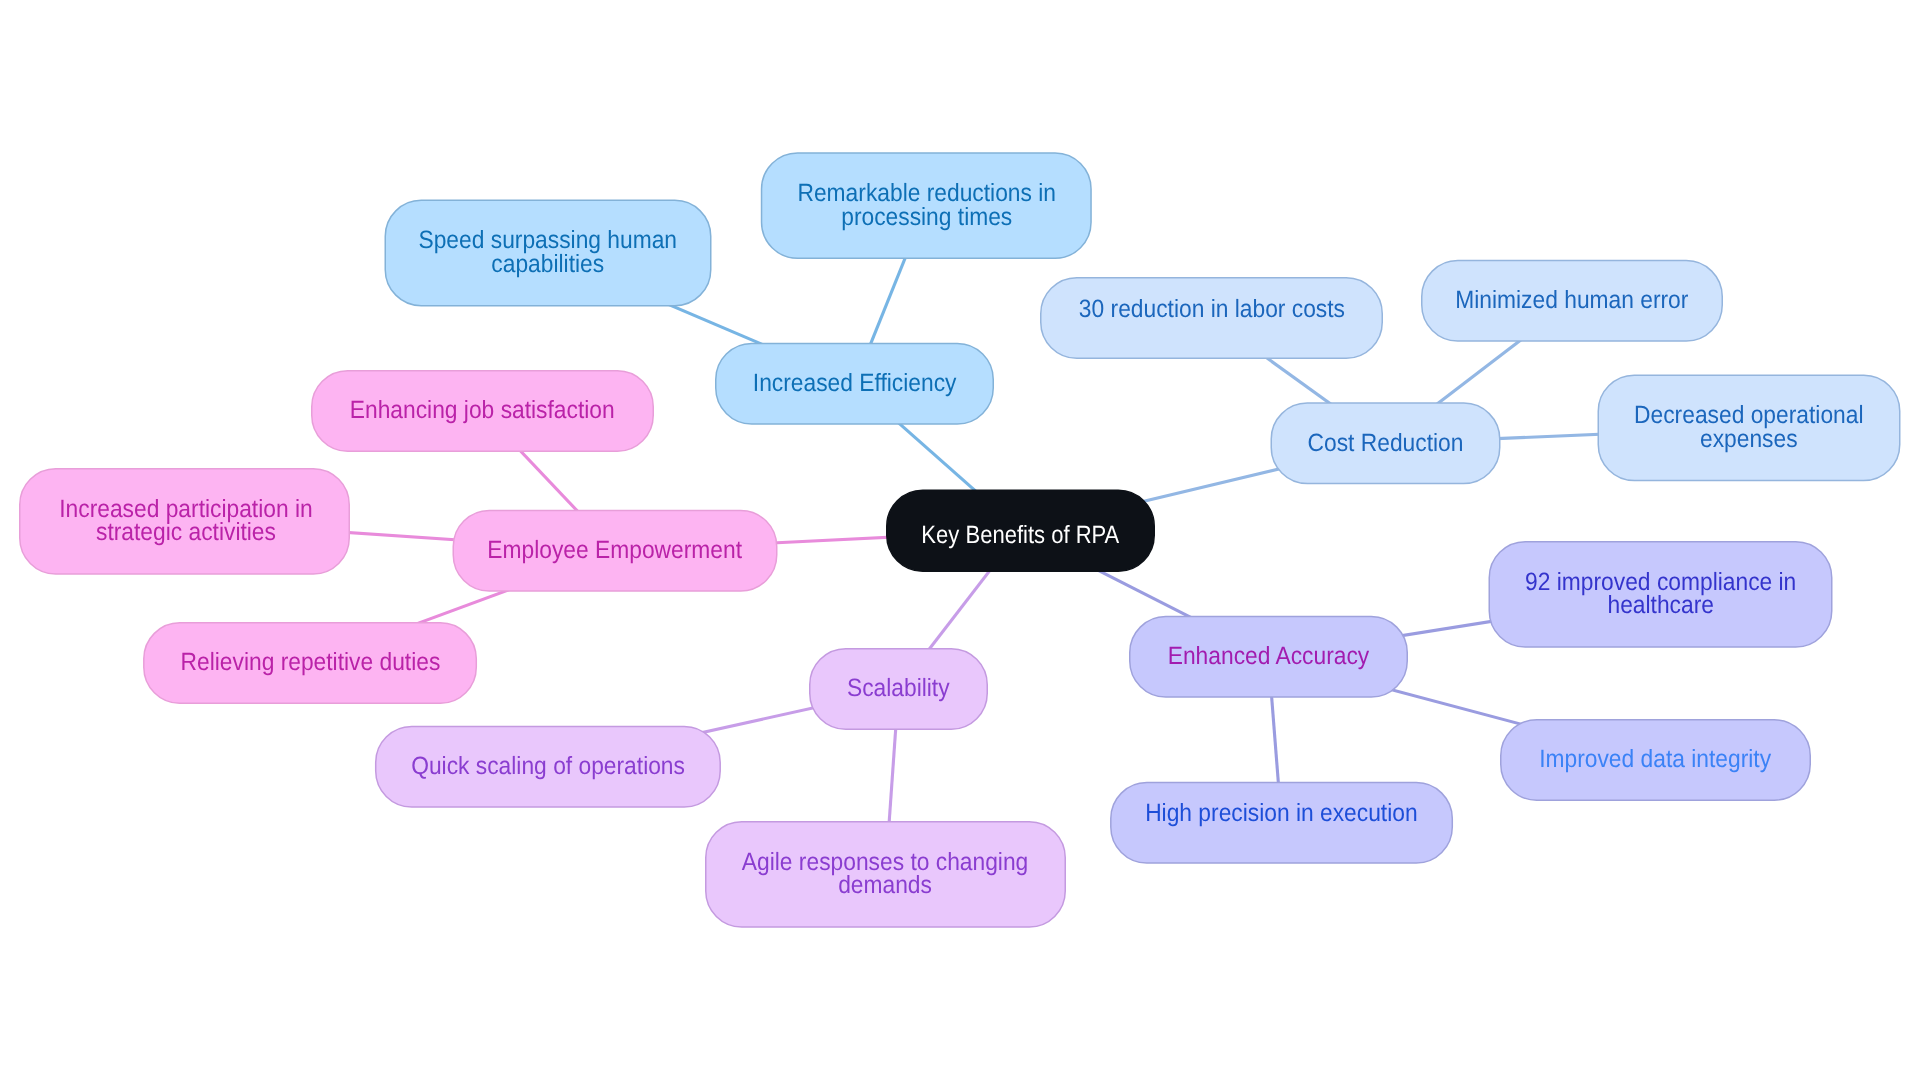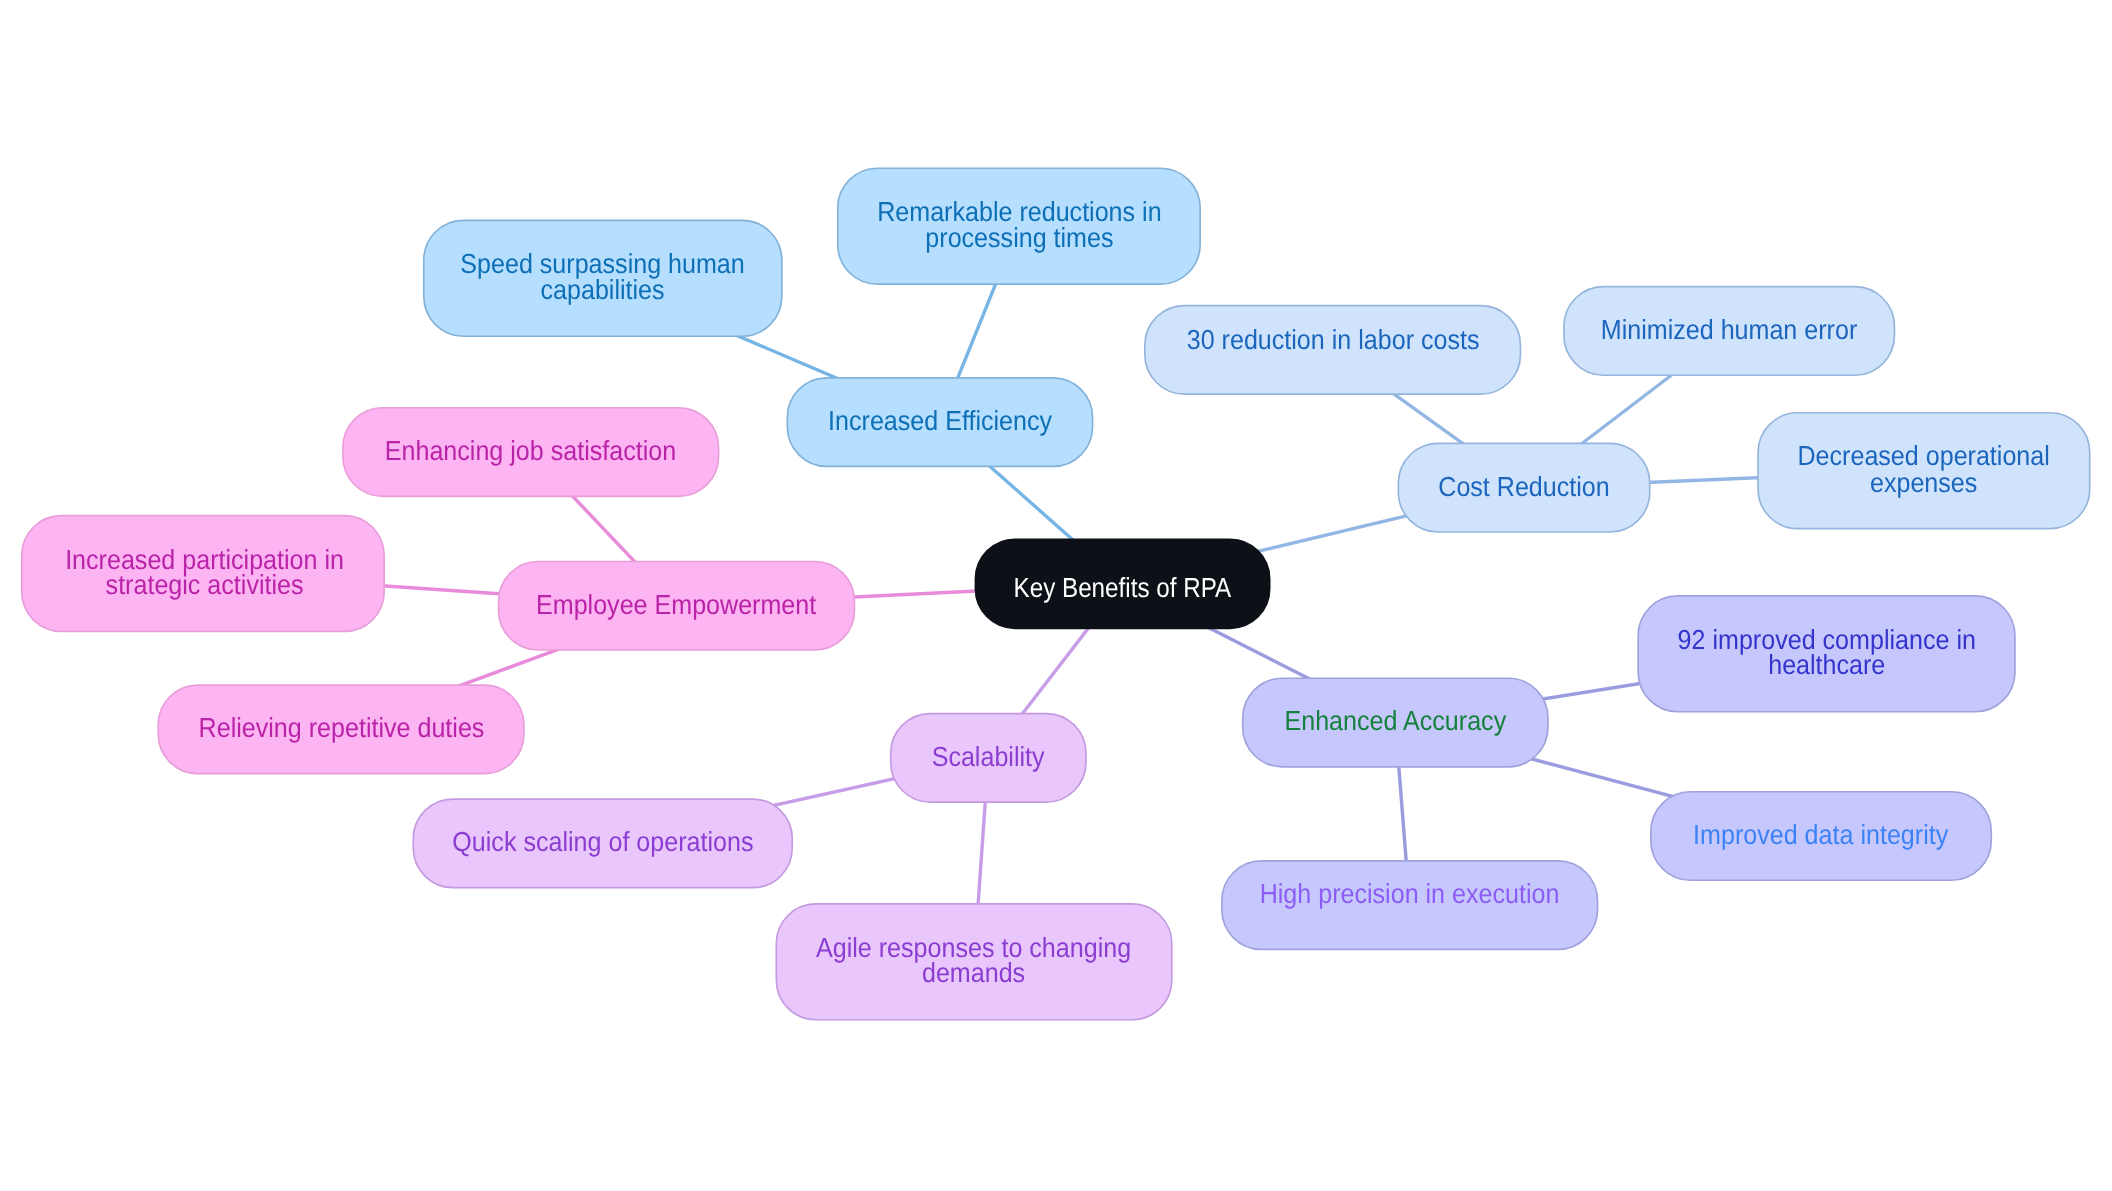--- a/index.html
+++ b/index.html
@@ -84,33 +84,33 @@
     </div>
     <div class="node" style="left: 1421px; top: 259.85px; width: 302px; height: 82px; font-size: 25px; color: rgb(27, 102, 188);">
       <span>Minimized human error</span>
     </div>
     <div class="node" style="left: 1597.5px; top: 374.5px; width: 303px; height: 106.8px; font-size: 25px; color: rgb(27, 102, 188);">
       <span>
         <span class="line">Decreased operational</span>
         <span class="line">expenses</span>
       </span>
     </div>
-    <div class="node" style="left: 1129px; top: 615.85px; width: 279px; height: 82px; font-size: 25px; color: #15803d; text-align: center;">
+    <div class="node" style="left: 1129px; top: 615.85px; width: 279px; height: 82px; font-size: 25px; color: #a21caf; text-align: center;">
       <span>Enhanced Accuracy</span>
     </div>
     <div class="node" style="left: 1488.5px; top: 541px; width: 344px; height: 106.8px; font-size: 25px; color: rgb(52, 52, 204);">
       <span>
         <span class="line">92 improved compliance in</span>
         <span class="line">healthcare</span>
       </span>
     </div>
     <div class="node" style="left: 1500px; top: 719px; width: 311px; height: 82px; font-size: 25px; color: #3b82f6;">
       <span>Improved data integrity</span>
     </div>
-    <div class="node" style="left: 1110.05px; top: 781.85px; width: 343px; height: 63px; font-size: 25px; color: #8b5cf6;">
+    <div class="node" style="left: 1110.05px; top: 781.85px; width: 343px; height: 63px; font-size: 25px; color: #1d4ed8;">
       <span>High precision in execution</span>
     </div>
     <div class="node" style="left: 809px; top: 647.95px; width: 179px; height: 82px; font-size: 25px; color: rgb(138, 61, 208);">
       <span>Scalability</span>
     </div>
     <div class="node" style="left: 374.95px; top: 725.7px; width: 346px; height: 82px; font-size: 25px; color: rgb(138, 61, 208);">
       <span>Quick scaling of operations</span>
     </div>
     <div class="node" style="left: 705px; top: 821px; width: 361px; height: 106.8px; font-size: 25px; color: rgb(138, 61, 208);">
       <span>

